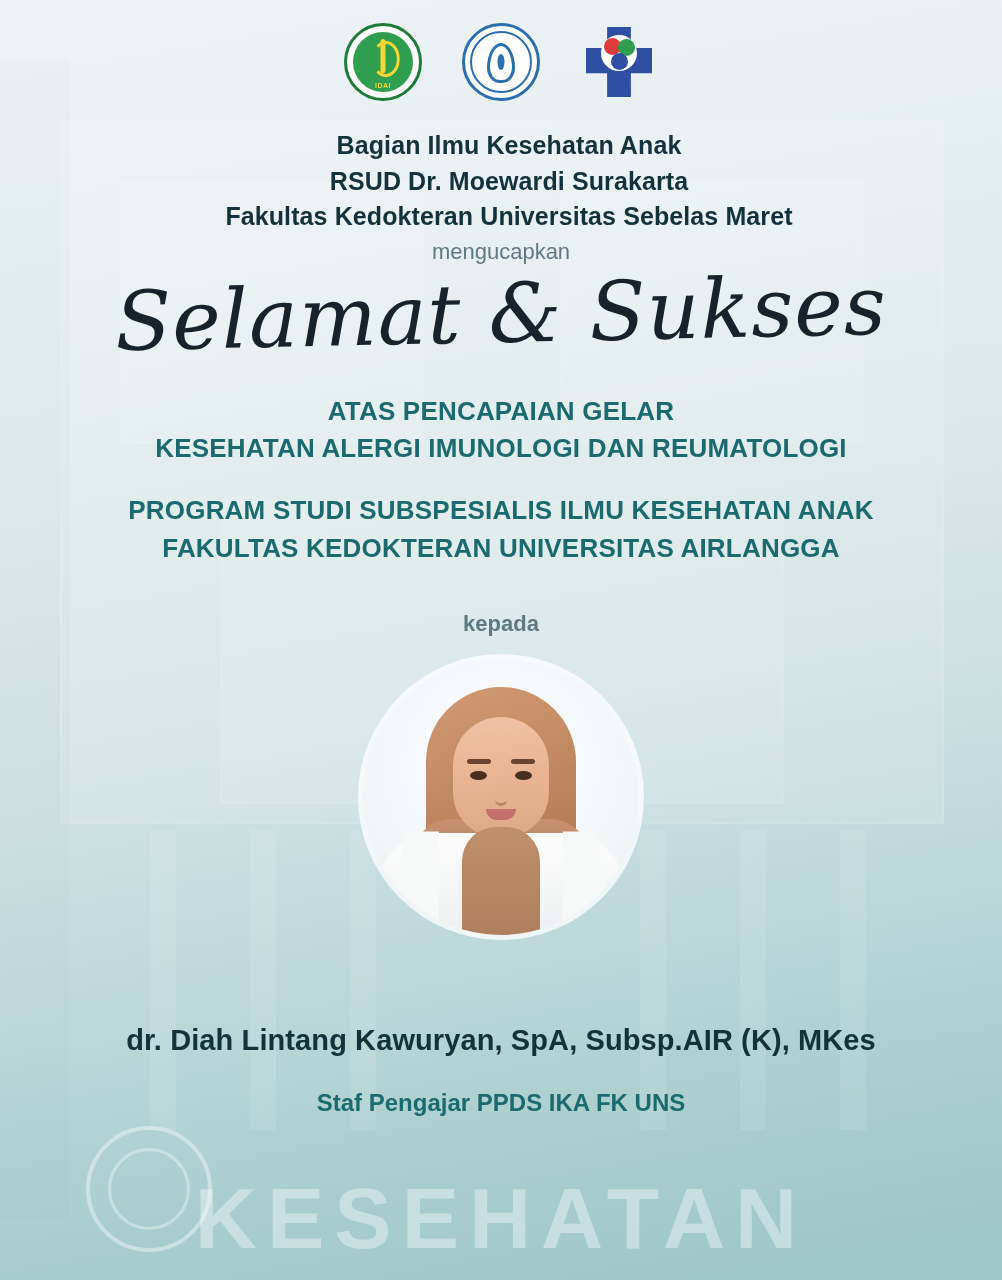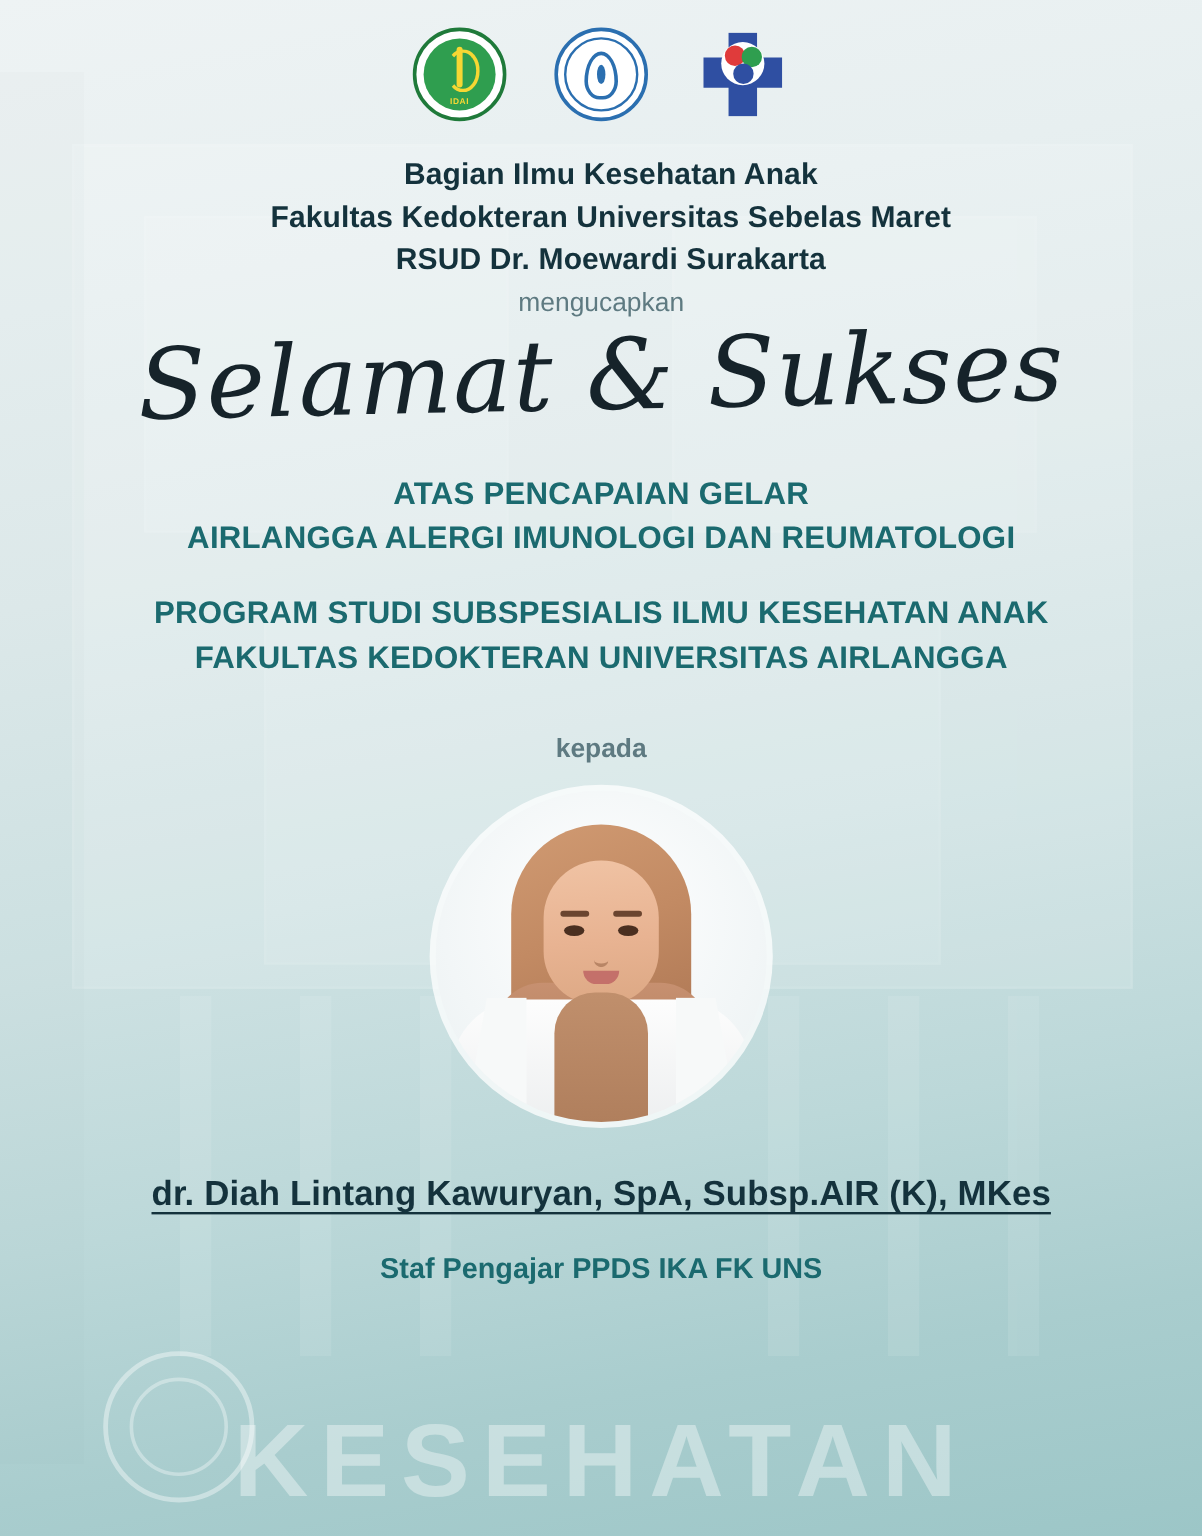--- a/index.html
+++ b/index.html
@@ -391,26 +391,25 @@
     width: 52px;
     height: 104px;
     background: #f7f9f9;
     z-index: 6;
   }
   .pt-lapel-l { left: 24px; clip-path: polygon(100% 0, 100% 100%, 0 100%, 36% 0); }
   .pt-lapel-r { right: 24px; clip-path: polygon(0 0, 64% 0, 100% 100%, 0 100%); }
 
   
   .name {
-    margin-top: 44px;
+    margin-top: 89px;
     text-align: center;
     color: #14323c;
     font-weight: 700;
     font-size: 29px;
-    text-decoration: underline;
     text-underline-offset: 6px;
     text-decoration-thickness: 2px;
     letter-spacing: .1px;
   }
   .role {
     margin-top: 32px;
     text-align: left;
     color: #1b6a6f;
     font-weight: 700;
     font-size: 24px;
@@ -461,31 +460,31 @@
           <div class="p1"></div>
           <div class="p2"></div>
           <div class="p3"></div>
         </div>
       </div>
 
     </div>
 
     <div class="org">
       <div>Bagian Ilmu Kesehatan Anak</div>
+      <div>RSUD Dr. Moewardi Surakarta</div>
       <div>Fakultas Kedokteran Universitas Sebelas Maret</div>
-      <div>RSUD Dr. Moewardi Surakarta</div>
     </div>
 
     <div class="mengucapkan">mengucapkan</div>
 
     <div class="script">Selamat &amp; Sukses</div>
 
     <div class="degree">
       <div>ATAS PENCAPAIAN GELAR</div>
-      <div>AIRLANGGA ALERGI IMUNOLOGI DAN REUMATOLOGI</div>
+      <div>KESEHATAN ALERGI IMUNOLOGI DAN REUMATOLOGI</div>
     </div>
 
     <div class="program">
       <div>PROGRAM STUDI SUBSPESIALIS ILMU KESEHATAN ANAK</div>
       <div>FAKULTAS KEDOKTERAN UNIVERSITAS AIRLANGGA</div>
     </div>
 
     <div class="kepada">kepada</div>
 
     <div class="portrait-wrap">

